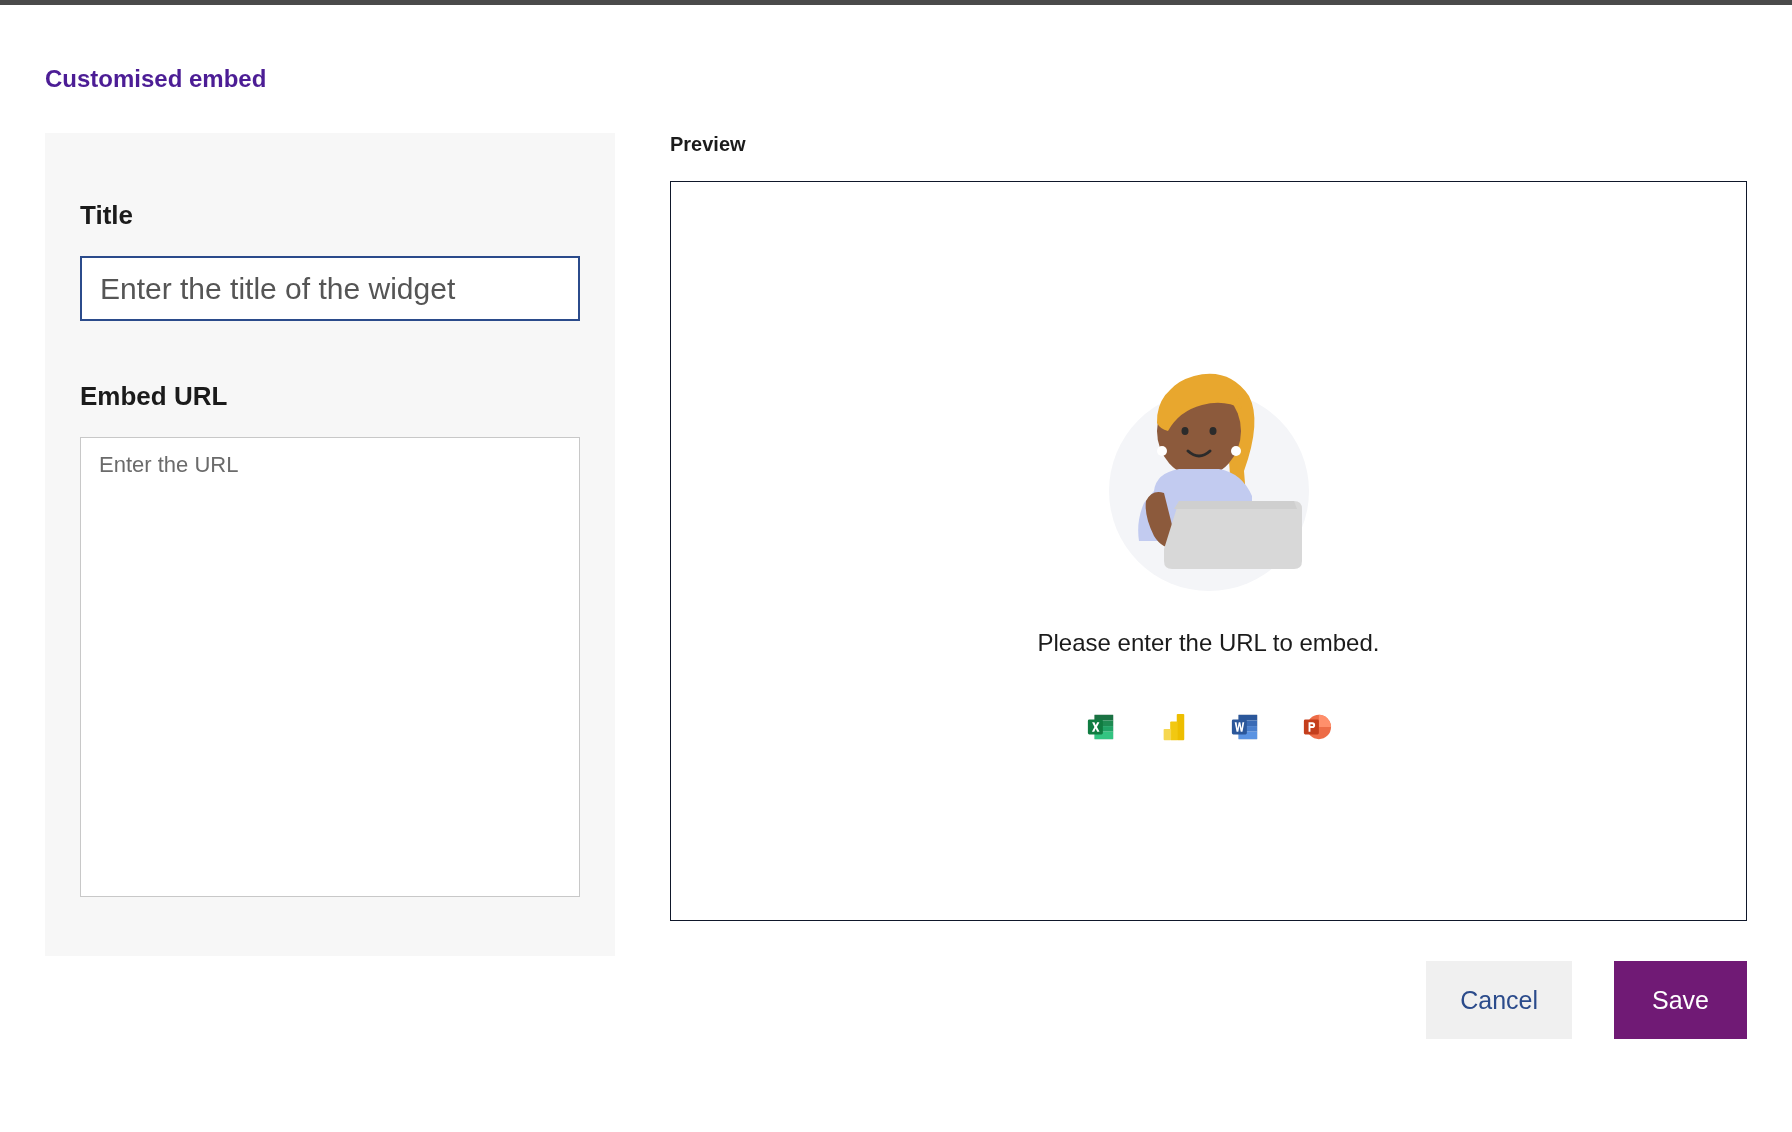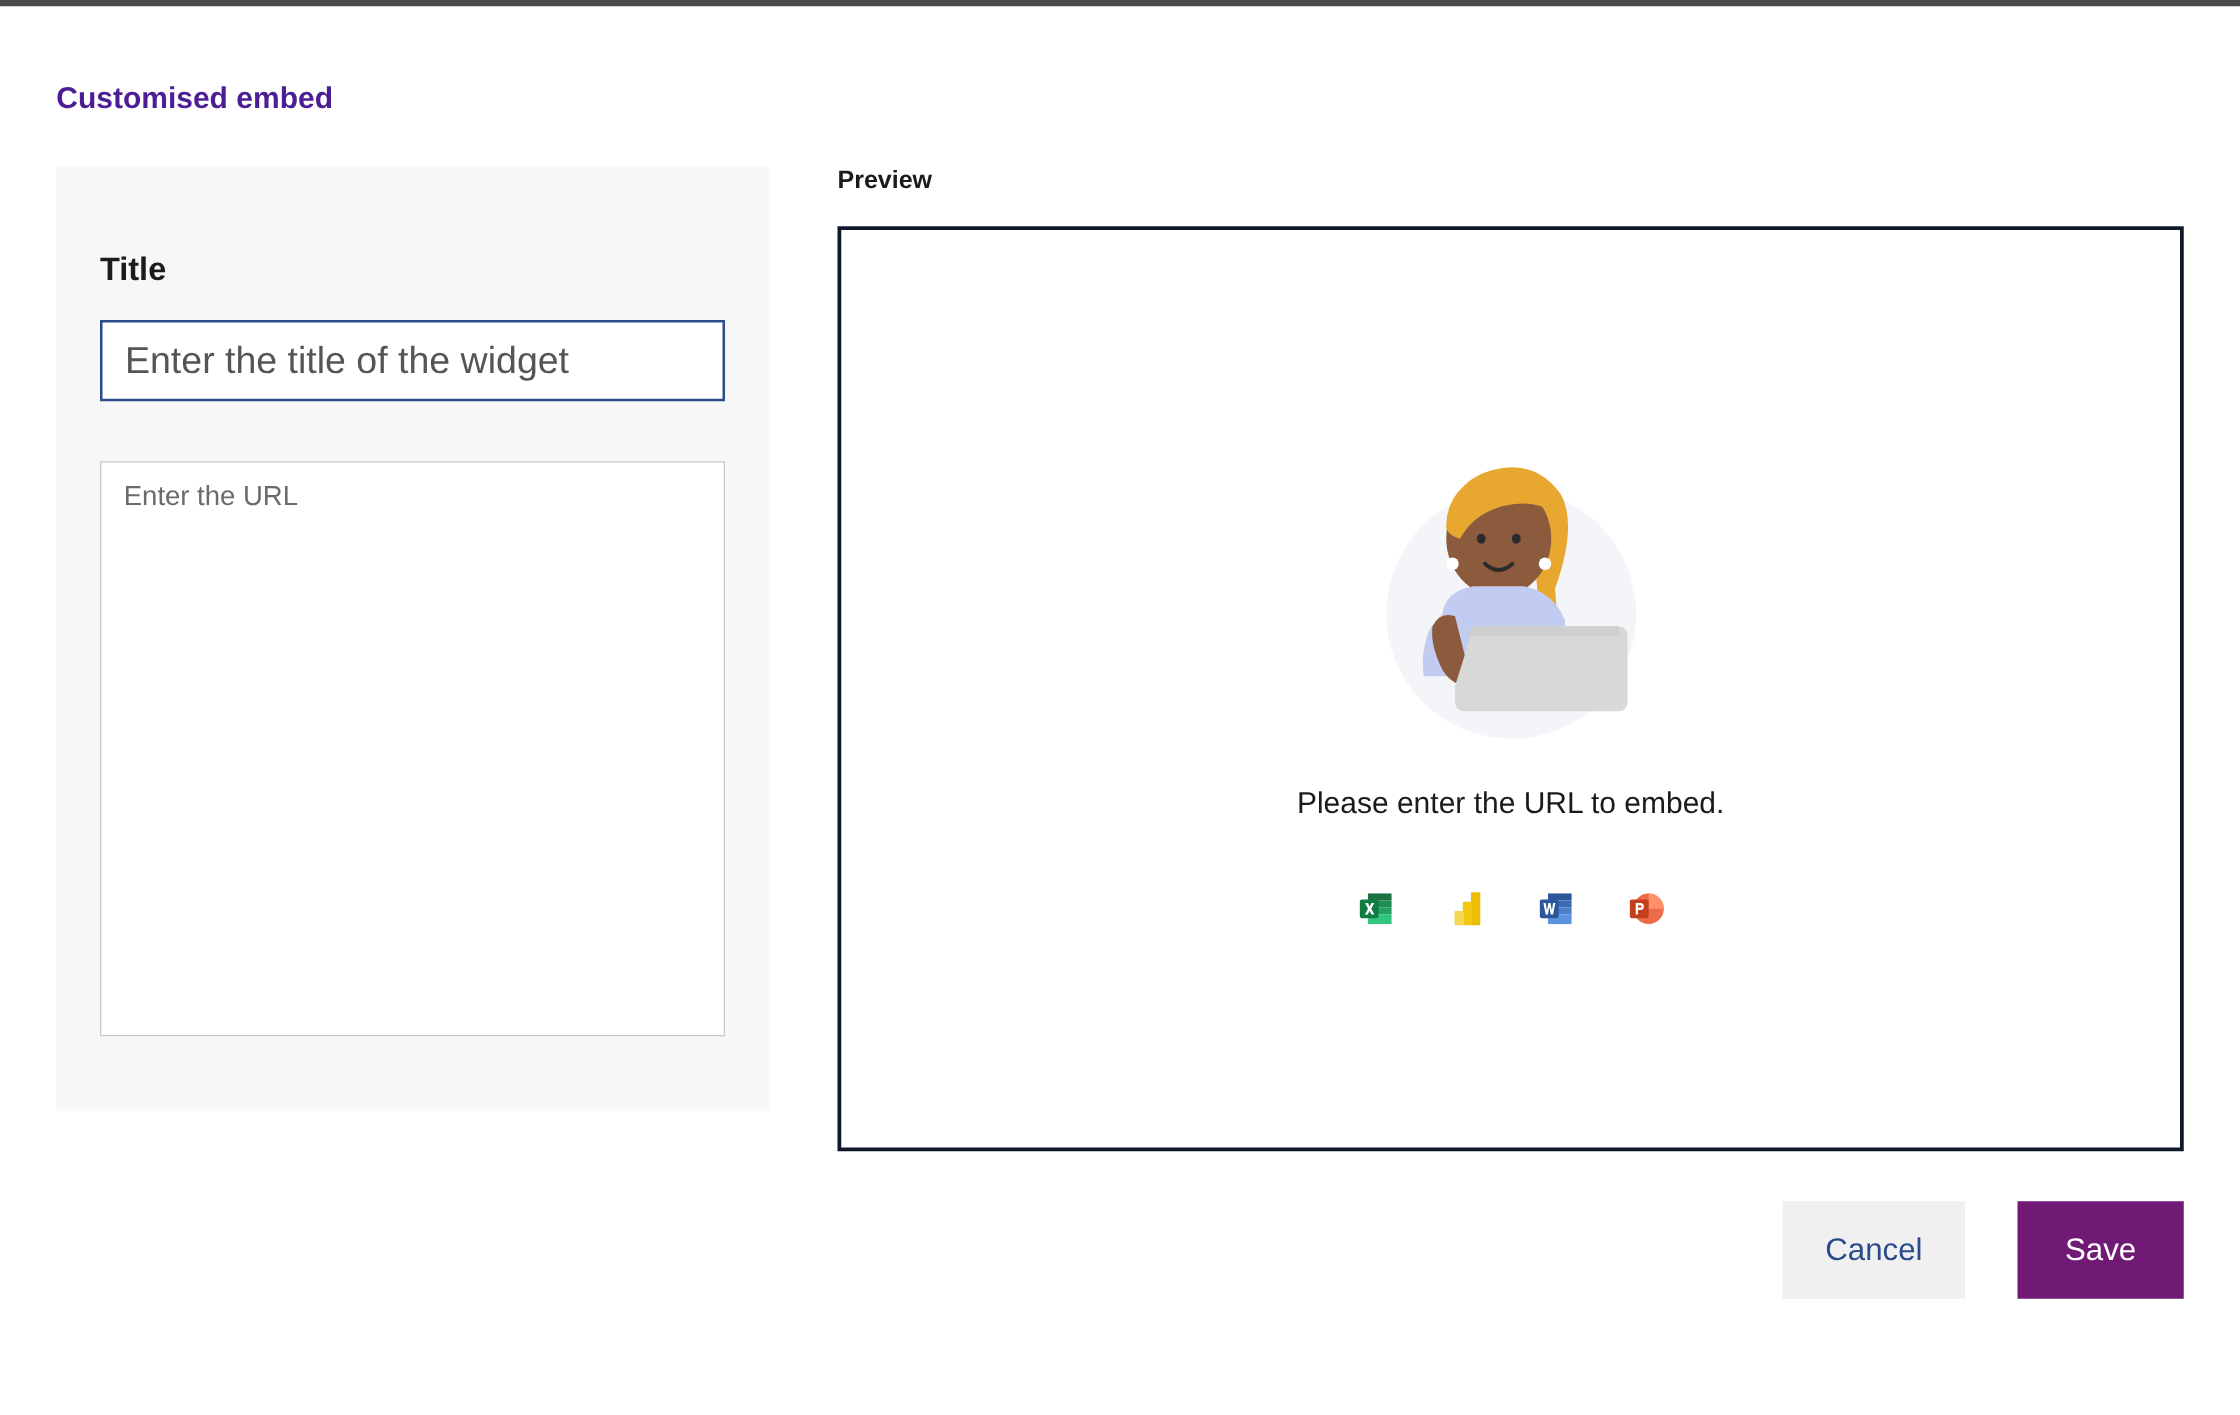--- a/index.html
+++ b/index.html
@@ -75,21 +75,21 @@
     .preview-column {
       flex: 1;
     }
     .preview-label {
       font-size: 20px;
       font-weight: 600;
       color: #1b1b1b;
       margin-bottom: 25px;
     }
     .preview-panel {
-      border: 3px solid #0f172a;
+      border: 1px solid #0f172a;
       background: #fff;
       height: 740px;
       display: flex;
       flex-direction: column;
       align-items: center;
       justify-content: center;
     }
     .illustration {
       width: 250px;
       height: 230px;
@@ -141,20 +141,21 @@
 
 <div class="container">
   <h1 class="dialog-title">Customised embed</h1>
 
   <div class="content-row">
 
     <div class="form-panel">
       <label class="field-label">Title</label>
       <input type="text" class="title-input" placeholder="Enter the title of the widget" style="">
 
+      <label class="field-label">Embed URL</label>
       <textarea class="url-textarea" placeholder="Enter the URL" style=""></textarea>
     </div>
 
     <div class="preview-column">
       <div class="preview-label">Preview</div>
 
       <div class="preview-panel">
 
         <div class="illustration">
           <svg viewBox="0 0 250 230" width="250" height="230">

